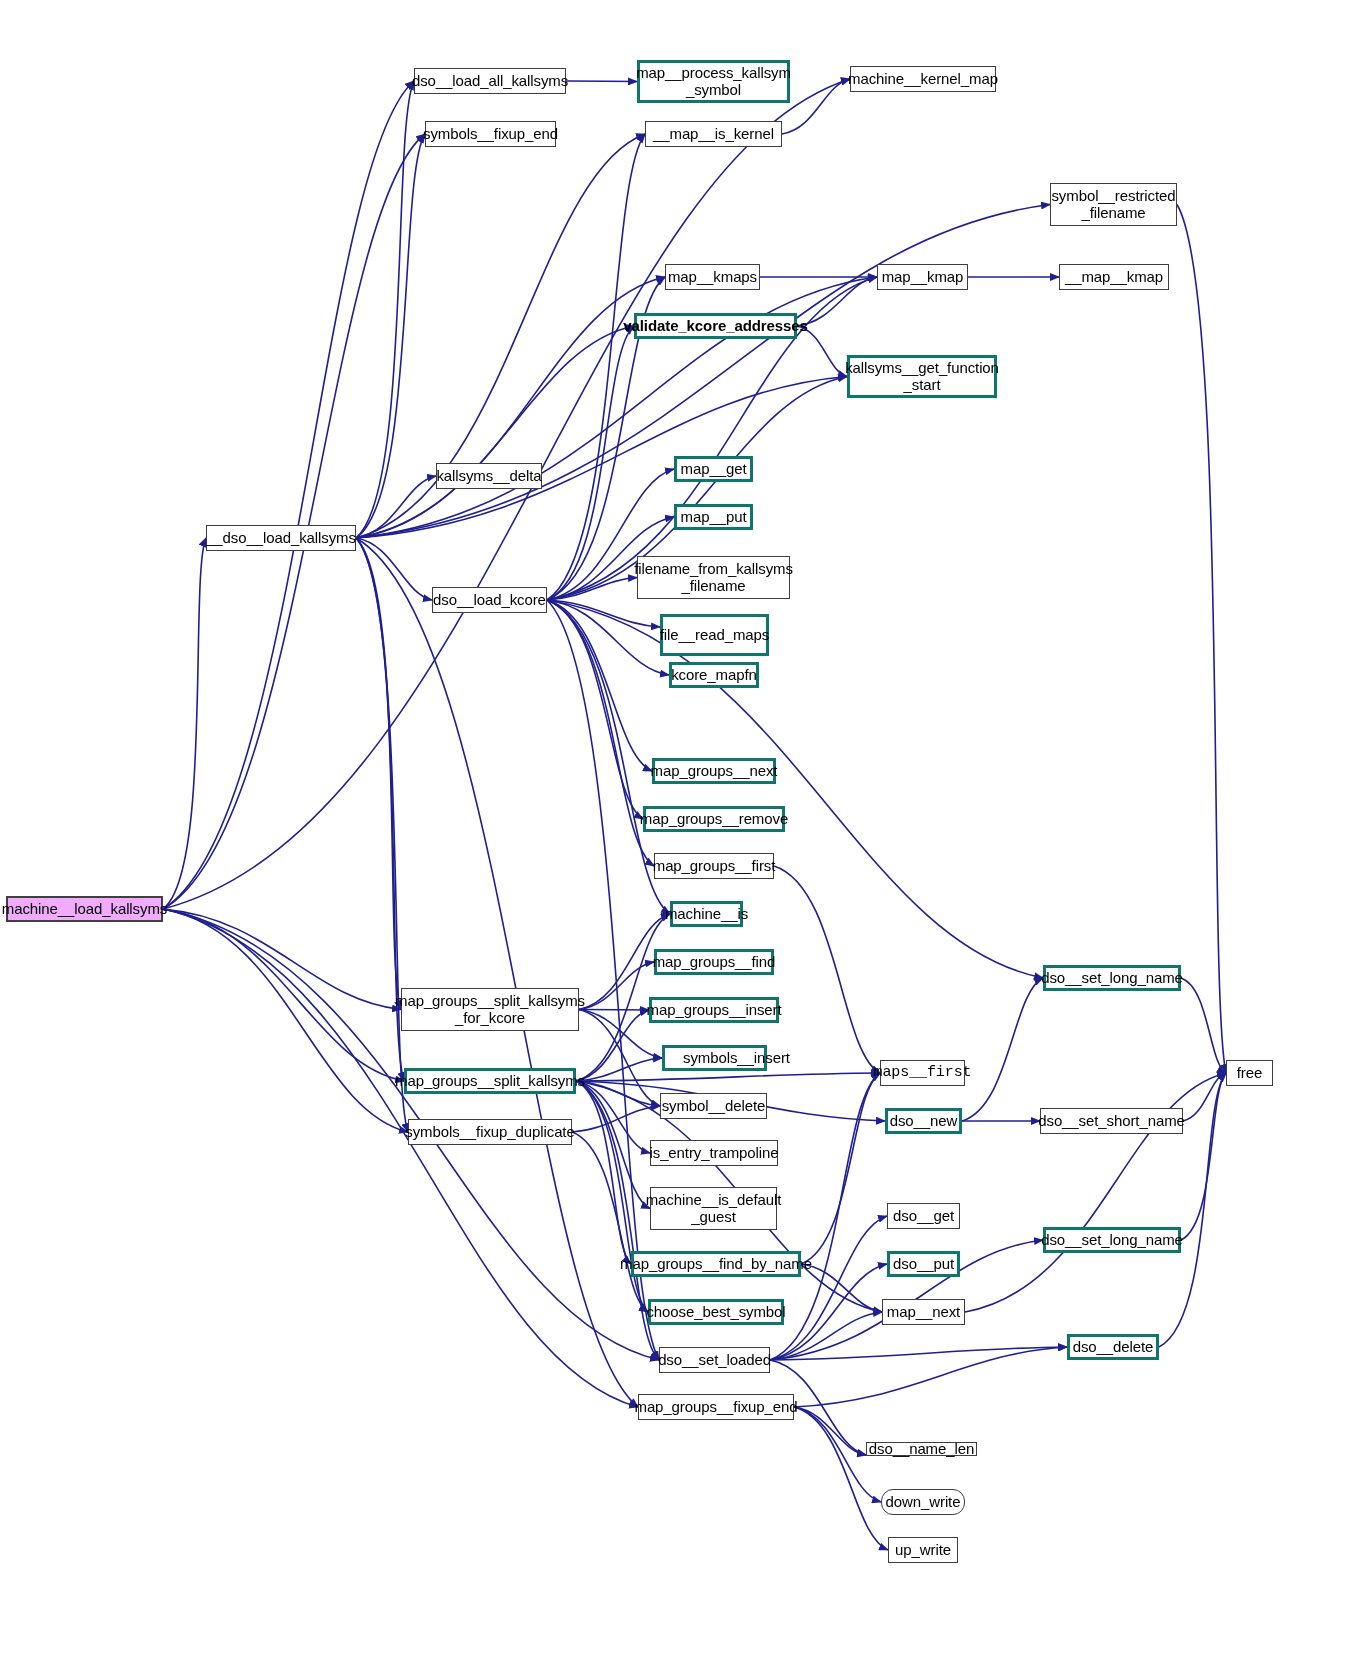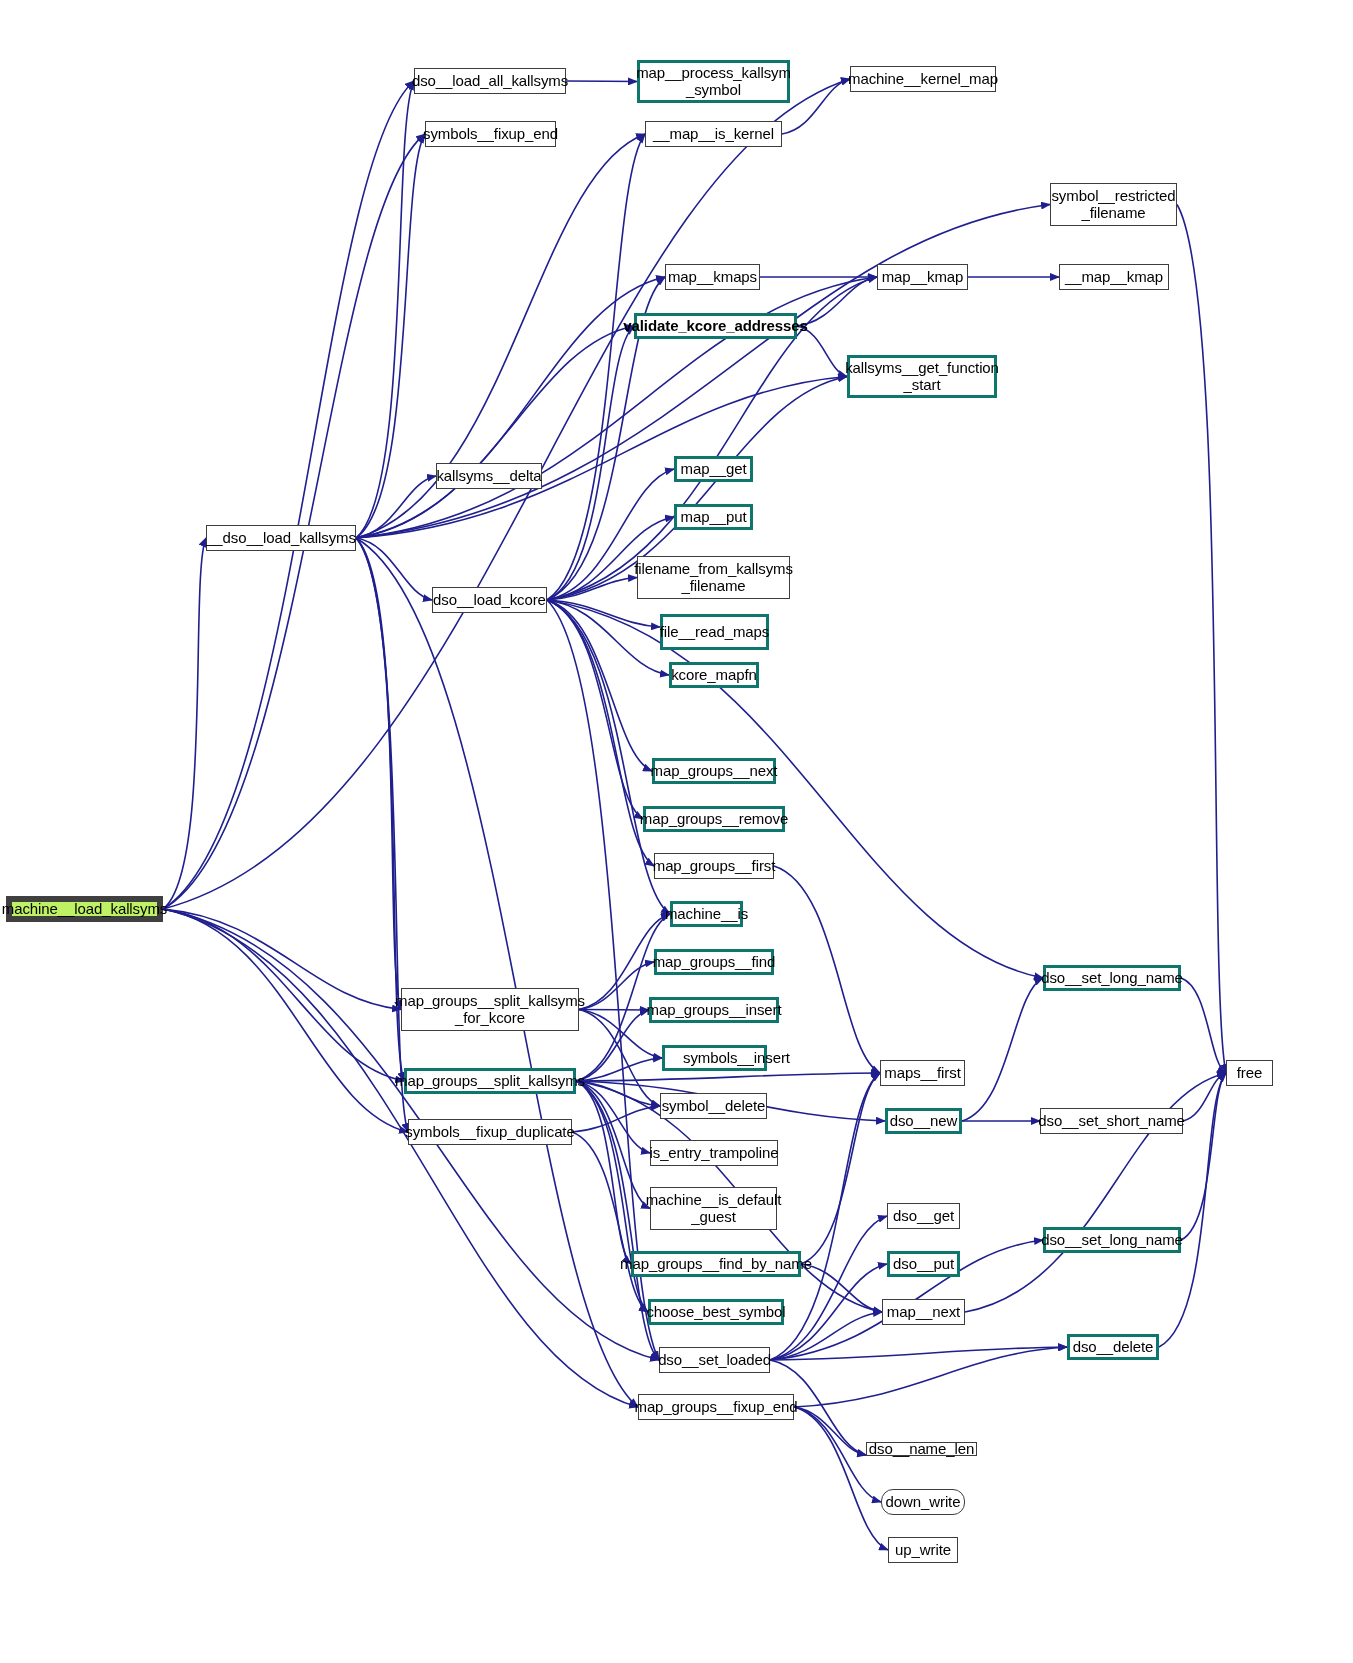--- a/index.html
+++ b/index.html
@@ -37,22 +37,22 @@
     border: 1px solid #3d3d3d;
     white-space: pre;
     letter-spacing: -0.1px;
     cursor: default;
     z-index: 5;
   }
   .node.red {
     border: 3px solid #0f766e;
   }
   .node.root {
-    background: #bef264;
-    border: 6px solid #404040;
+    background: #f0abfc;
+    border: 2px solid #404040;
   }
 </style>
 </head>
 <body>
 
 <div id="canvas">
   <svg id="edges" viewBox="0 0 1353 1663">
     <defs>
       <marker id="ah" markerWidth="10" markerHeight="8" refX="9" refY="4" orient="auto" markerUnits="userSpaceOnUse">
         <path d="M0,0 L10,4 L0,8 z" fill="#1f1f8f"></path>
@@ -163,42 +163,42 @@
       <div class="node" style="left: 1059px; top: 264px; width: 110px; height: 26px;">__map__kmap</div>
       <div class="node red" style="left: 634px; top: 313px; width: 163px; height: 26px; font-weight: bold;">validate_kcore_addresses</div>
       <div class="node red" style="left: 847px; top: 355px; width: 150px; height: 43px;">kallsyms__get_function
 _start</div>
       <div class="node" style="left: 436px; top: 463px; width: 106px; height: 26px;">kallsyms__delta</div>
       <div class="node red" style="left: 674px; top: 456px; width: 79px; height: 26px;">map__get</div>
       <div class="node red" style="left: 674px; top: 504px; width: 79px; height: 26px;">map__put</div>
       <div class="node" style="left: 637px; top: 556px; width: 153px; height: 43px;">filename_from_kallsyms
 _filename</div>
       <div class="node" style="left: 432px; top: 587px; width: 115px; height: 26px;">dso__load_kcore</div>
-      <div class="node red" style="left: 660px; top: 614px; width: 109px; height: 36px;">file__read_maps</div>
+      <div class="node red" style="left: 660px; top: 614px; width: 109px; height: 42px;">file__read_maps</div>
       <div class="node red" style="left: 669px; top: 662px; width: 90px; height: 26px;">kcore_mapfn</div>
       <div class="node red" style="left: 652px; top: 758px; width: 124px; height: 26px; text-align: center;">map_groups__next</div>
       <div class="node red" style="left: 643px; top: 806px; width: 142px; height: 26px;">map_groups__remove</div>
       <div class="node" style="left: 654px; top: 853px; width: 120px; height: 26px;">map_groups__first</div>
       <div class="node red" style="left: 670px; top: 901px; width: 73px; height: 26px;">machine__is</div>
       <div class="node red" style="left: 654px; top: 949px; width: 120px; height: 26px;">map_groups__find</div>
       <div class="node red" style="left: 649px; top: 997px; width: 130px; height: 26px;">map_groups__insert</div>
       <div class="node red" style="left: 662px; top: 1045px; width: 105px; height: 26px; padding-left: 44px;">symbols__insert</div>
       <div class="node" style="left: 660px; top: 1093px; width: 107px; height: 26px;">symbol__delete</div>
       <div class="node" style="left: 650px; top: 1140px; width: 128px; height: 26px;">is_entry_trampoline</div>
       <div class="node" style="left: 650px; top: 1187px; width: 127px; height: 43px;">machine__is_default
 _guest</div>
       <div class="node red" style="left: 631px; top: 1251px; width: 170px; height: 26px;">map_groups__find_by_name</div>
       <div class="node red" style="left: 648px; top: 1299px; width: 136px; height: 26px;">choose_best_symbol</div>
       <div class="node" style="left: 659px; top: 1347px; width: 111px; height: 26px;">dso__set_loaded</div>
       <div class="node" style="left: 638px; top: 1394px; width: 156px; height: 26px;">map_groups__fixup_end</div>
       <div class="node" style="left: 401px; top: 988px; width: 178px; height: 43px;">map_groups__split_kallsyms
 _for_kcore</div>
       <div class="node red" style="left: 404px; top: 1068px; width: 172px; height: 26px;">map_groups__split_kallsyms</div>
       <div class="node" style="left: 408px; top: 1119px; width: 164px; height: 26px;">symbols__fixup_duplicate</div>
-      <div class="node" style="left: 880px; top: 1060px; width: 85px; height: 26px;">maps__first</div>
+      <div class="node" style="left: 880px; top: 1060px; width: 85px; height: 26px; font-family: Liberation Mono, monospace;">maps__first</div>
       <div class="node red" style="left: 885px; top: 1108px; width: 77px; height: 26px;">dso__new</div>
       <div class="node" style="left: 887px; top: 1203px; width: 73px; height: 26px;">dso__get</div>
       <div class="node red" style="left: 887px; top: 1251px; width: 73px; height: 26px;">dso__put</div>
       <div class="node" style="left: 882px; top: 1299px; width: 83px; height: 26px;">map__next</div>
       <div class="node" style="left: 866px; top: 1442px; width: 111px; height: 14px;">dso__name_len</div>
       <div class="node" style="left: 881px; top: 1489px; width: 84px; height: 26px; border-radius: 12px;">down_write</div>
       <div class="node" style="left: 888px; top: 1537px; width: 70px; height: 26px;">up_write</div>
       <div class="node red" style="left: 1043px; top: 965px; width: 138px; height: 26px;">dso__set_long_name</div>
       <div class="node" style="left: 1040px; top: 1108px; width: 143px; height: 26px;">dso__set_short_name</div>
       <div class="node red" style="left: 1043px; top: 1227px; width: 138px; height: 26px;">dso__set_long_name</div>

